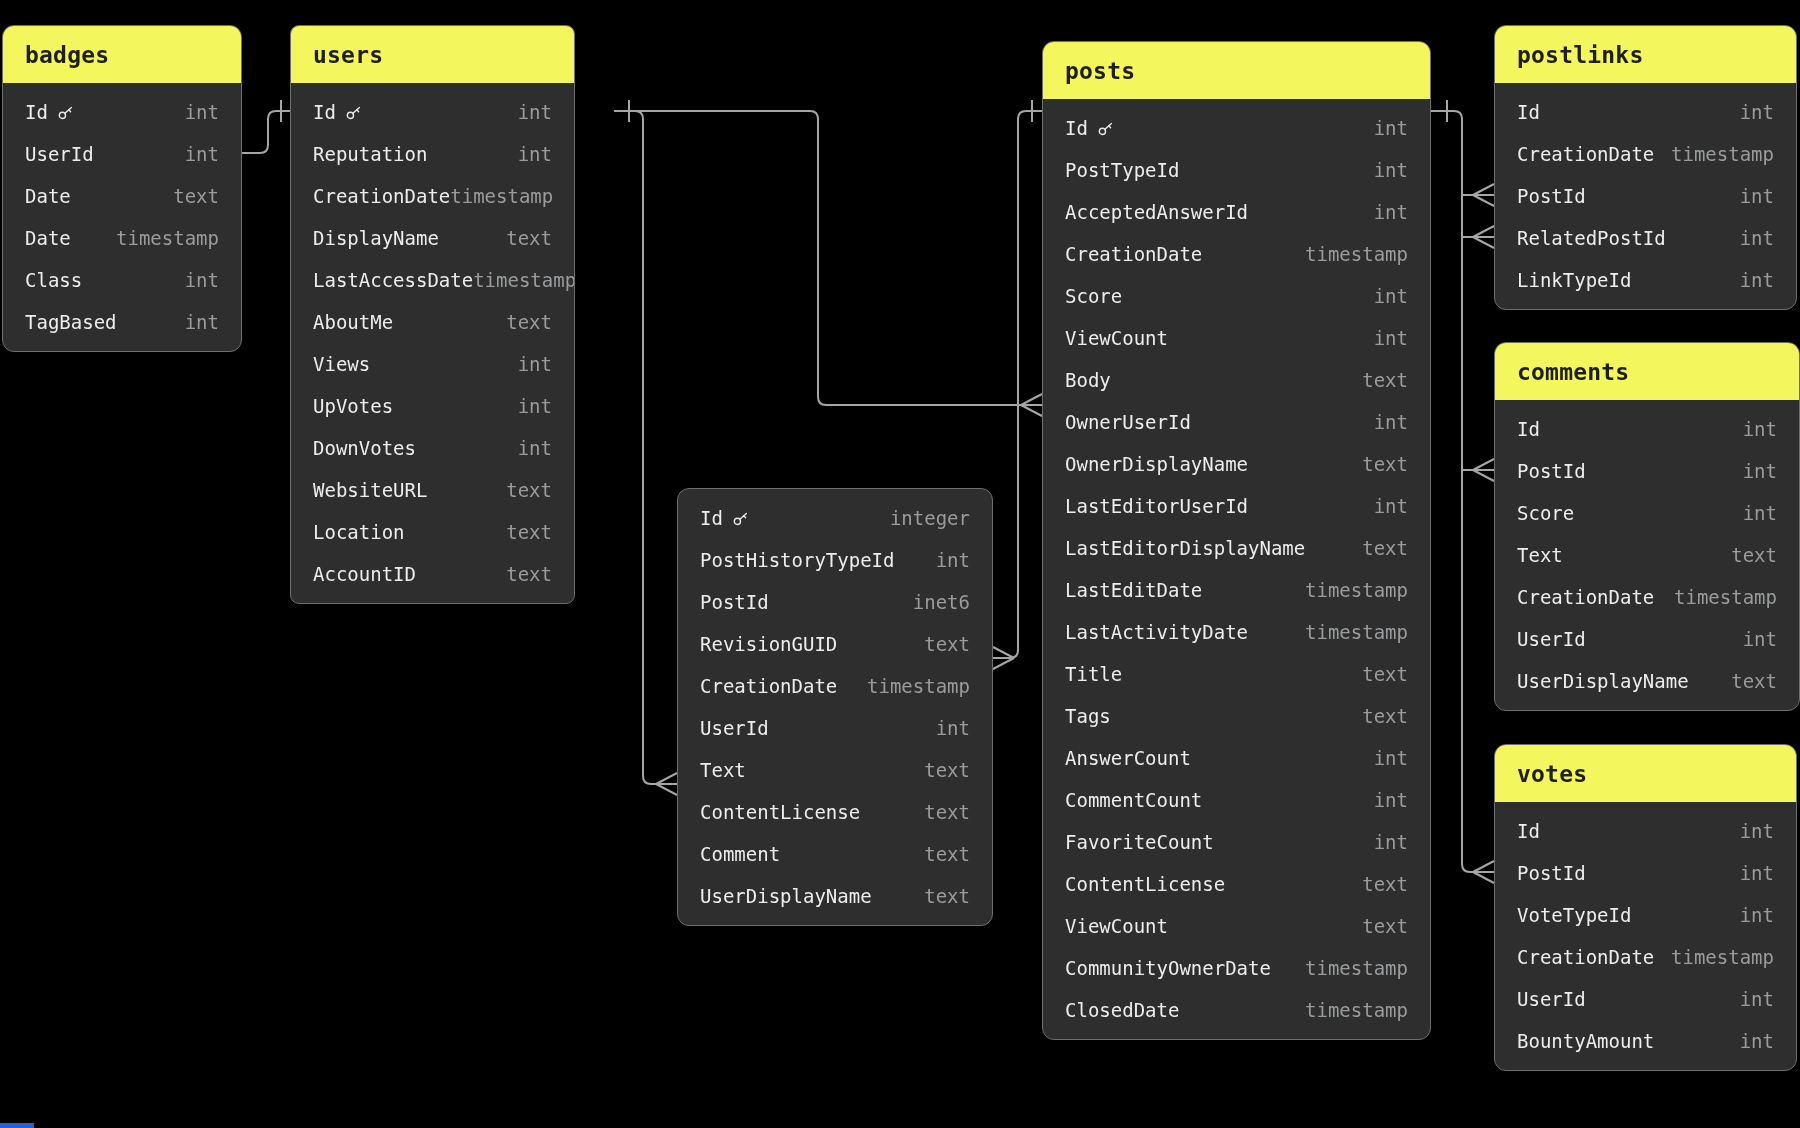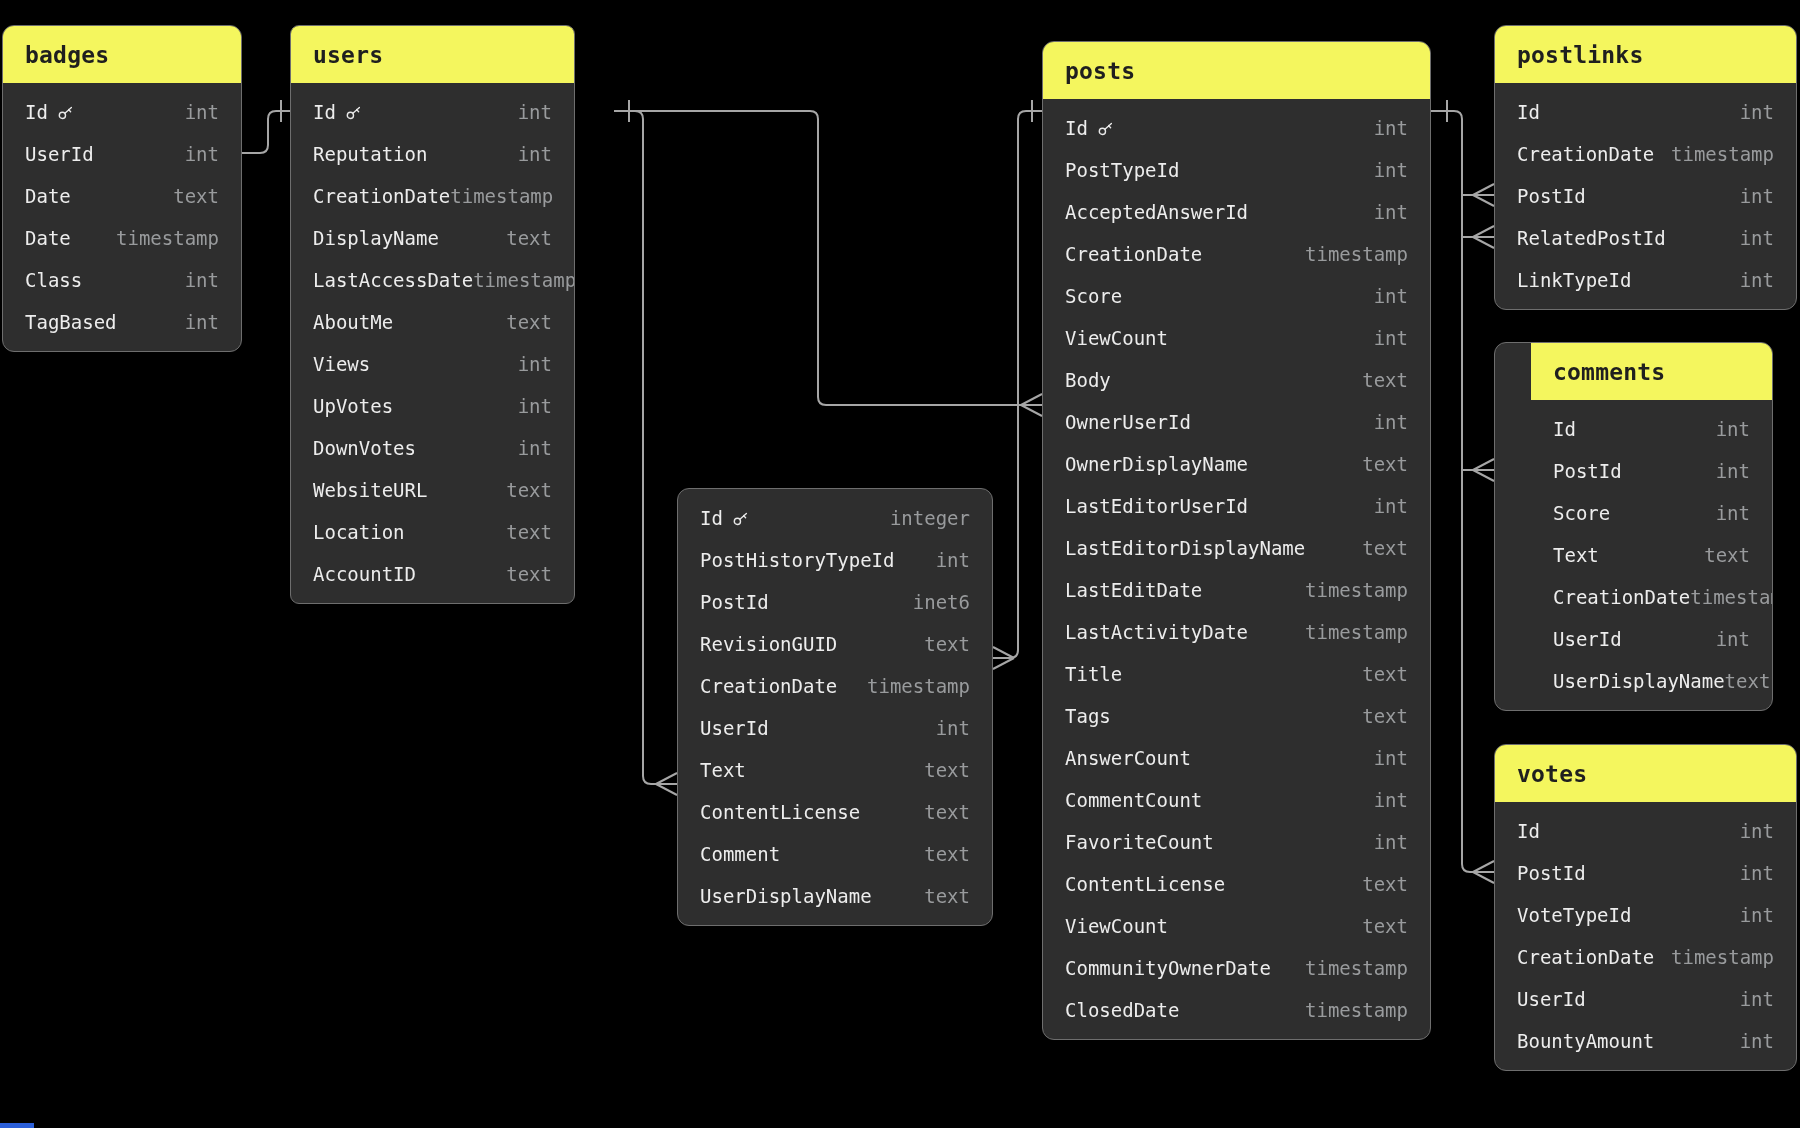--- a/index.html
+++ b/index.html
@@ -459,21 +459,21 @@
           <span class="ftype">int</span>
         </div>
         <div class="row">
           <span class="fname">
             <span>LinkTypeId</span>
           </span>
           <span class="ftype">int</span>
         </div>
       </div>
     </div>
-    <div class="table" style="left: 1494px; top: 342px; width: 279px; padding-left: 36px;">
+    <div class="table" style="left: 1494px; top: 342px; width: 306px;">
       <div class="thead">
         <span>comments</span>
       </div>
       <div class="tbody">
         <div class="row">
           <span class="fname">
             <span>Id</span>
           </span>
           <span class="ftype">int</span>
         </div>

